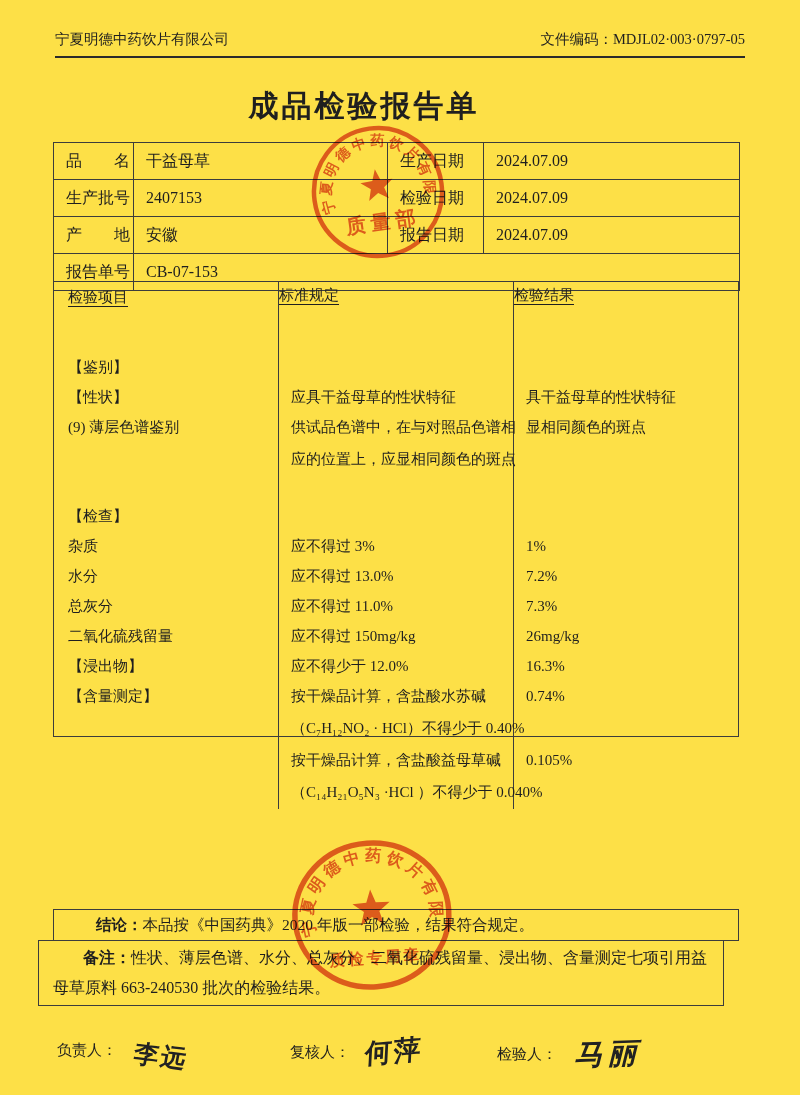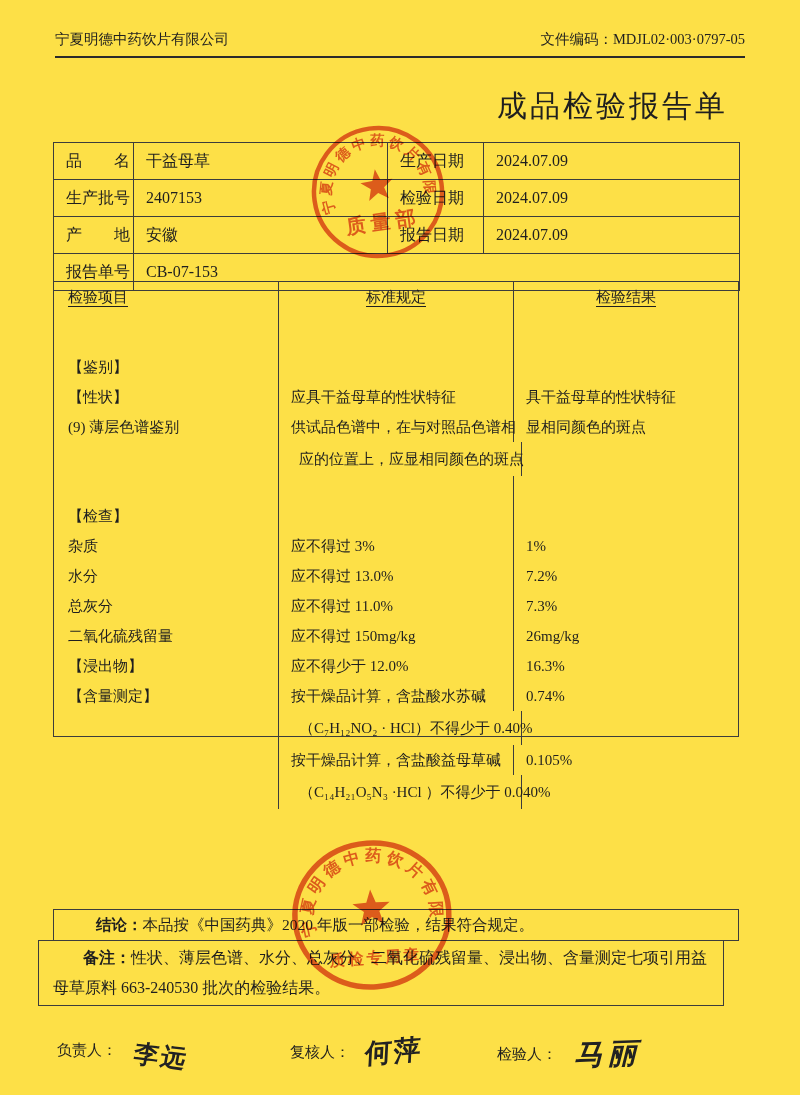--- a/index.html
+++ b/index.html
@@ -10,47 +10,47 @@
     color:#1f1f1f;
   }
   
   .hdr{
     position:absolute;left:55px;top:30px;width:690px;
     display:flex;justify-content:space-between;align-items:flex-end;
     font-size:14.5px;padding-bottom:7px;border-bottom:2px solid #2a2a2a;
   }
   
   .title{
-    position:absolute;left:0;top:86px;width:728px;text-align:right;
-    font-size:30px;font-weight:normal;letter-spacing:3px;
+    position:absolute;left:0;top:86px;width:728px;text-align:center;
+    font-size:30px;font-weight:bold;letter-spacing:3px;
   }
   
   table.info{
     position:absolute;left:53px;top:142px;width:686px;
     border-collapse:collapse;table-layout:fixed;font-size:16px;
   }
   table.info td{
     border:1px solid #3c3c3c;height:36px;padding:0 0 0 12px;
     white-space:nowrap;overflow:hidden;
   }
   
   .insp{
     position:absolute;left:53px;top:281px;width:686px;height:456px;
     border:1px solid #3c3c3c;box-sizing:border-box;
     display:flex;flex-direction:column;font-size:15px;
   }
   .irow{display:flex;flex:0 0 auto;height:30px;line-height:30px;}
   .irow .c1{width:225px;box-sizing:border-box;padding-left:14px;border-right:1px solid #3c3c3c;}
   .irow .c2{width:235px;box-sizing:border-box;padding-left:12px;border-right:1px solid #3c3c3c;}
   .irow .c3{flex:1;box-sizing:border-box;padding-left:12px;}
-  .irow.head .c2,.irow.head .c3{text-align:center;padding-left:0;}
+  .irow.head .c2,.irow.head .c3{text-align:left;padding-left:0;font-family:Liberation Mono, monospace;}
   .irow.head .ul{text-decoration:underline;text-underline-offset:4px;}
   .irow.sp40{height:40px;}
   .irow.sp25{height:25px;}
-  .irow.h34{height:34px;line-height:34px;gap:8px;}
+  .irow.h34{height:34px;line-height:34px;}
   .irow.fill{flex:1 1 auto;}
   .irow .c1,.irow .c2,.irow .c3{white-space:nowrap;overflow:visible;}
   
   .concl{
     position:absolute;left:53px;top:909px;width:686px;height:32px;
     border:1px solid #3c3c3c;box-sizing:border-box;
     line-height:30px;font-size:15.5px;padding-left:42px;
   }
   .note{
     position:absolute;left:38px;top:940px;width:686px;height:66px;

